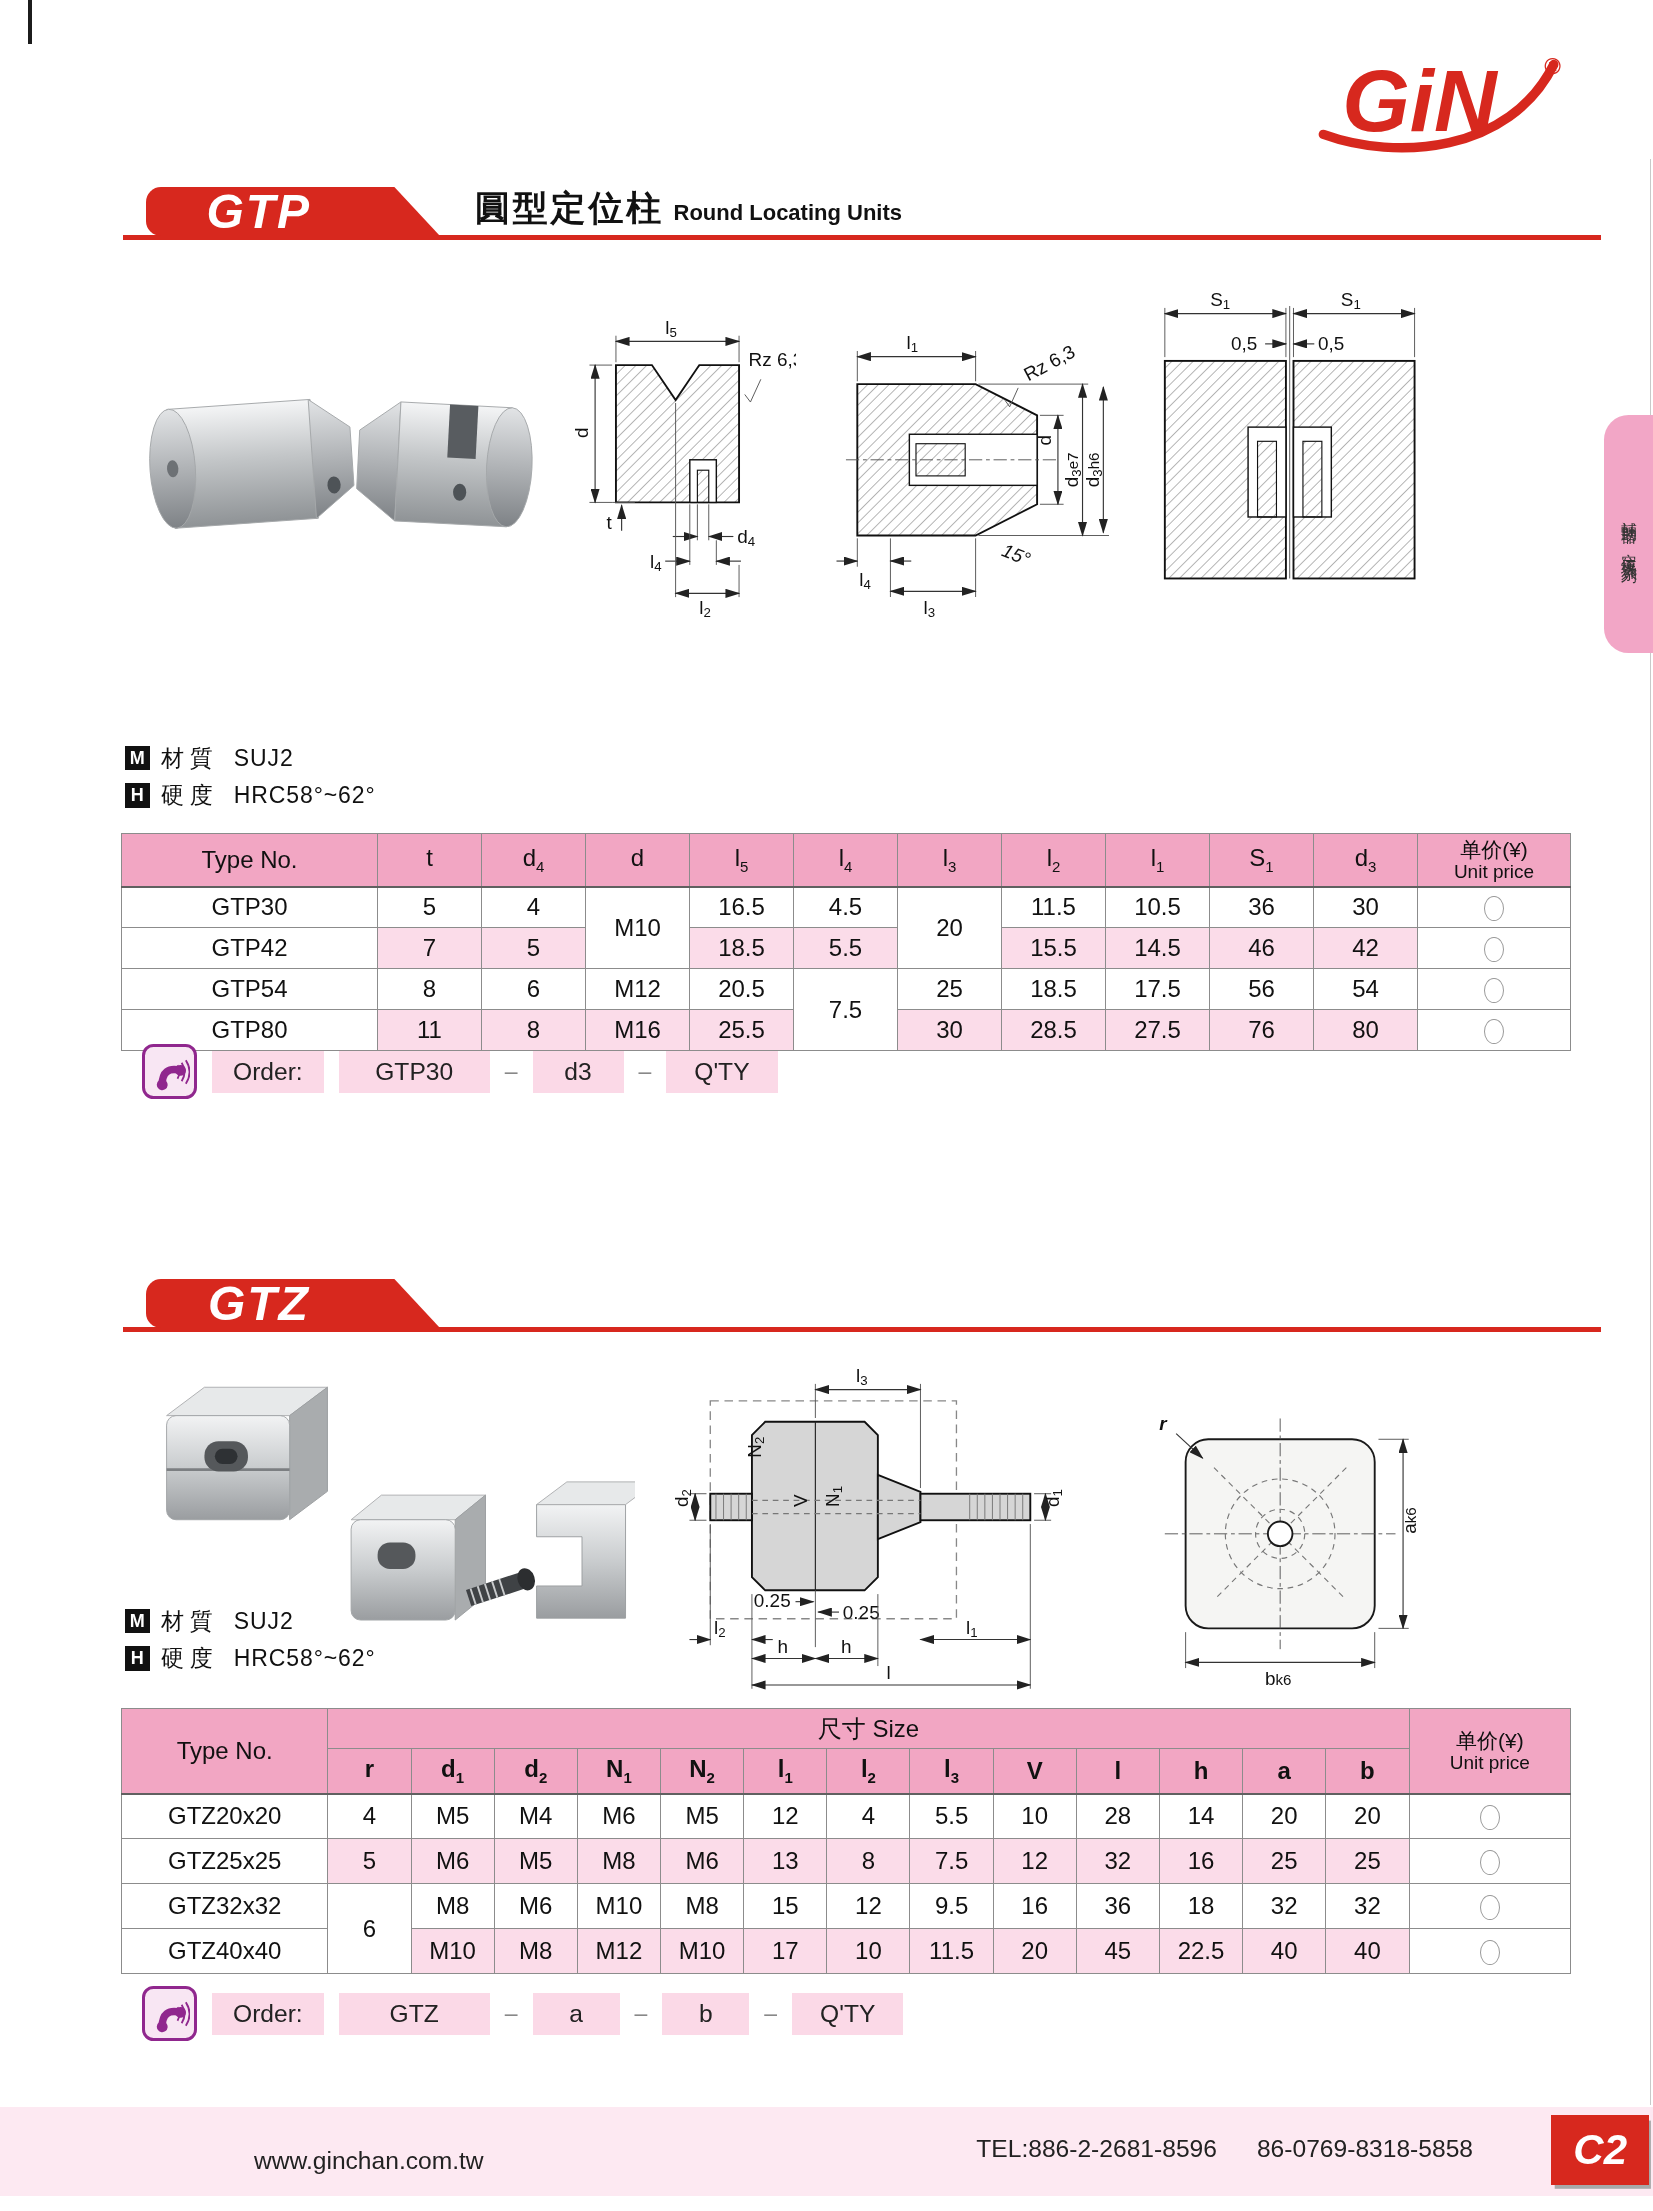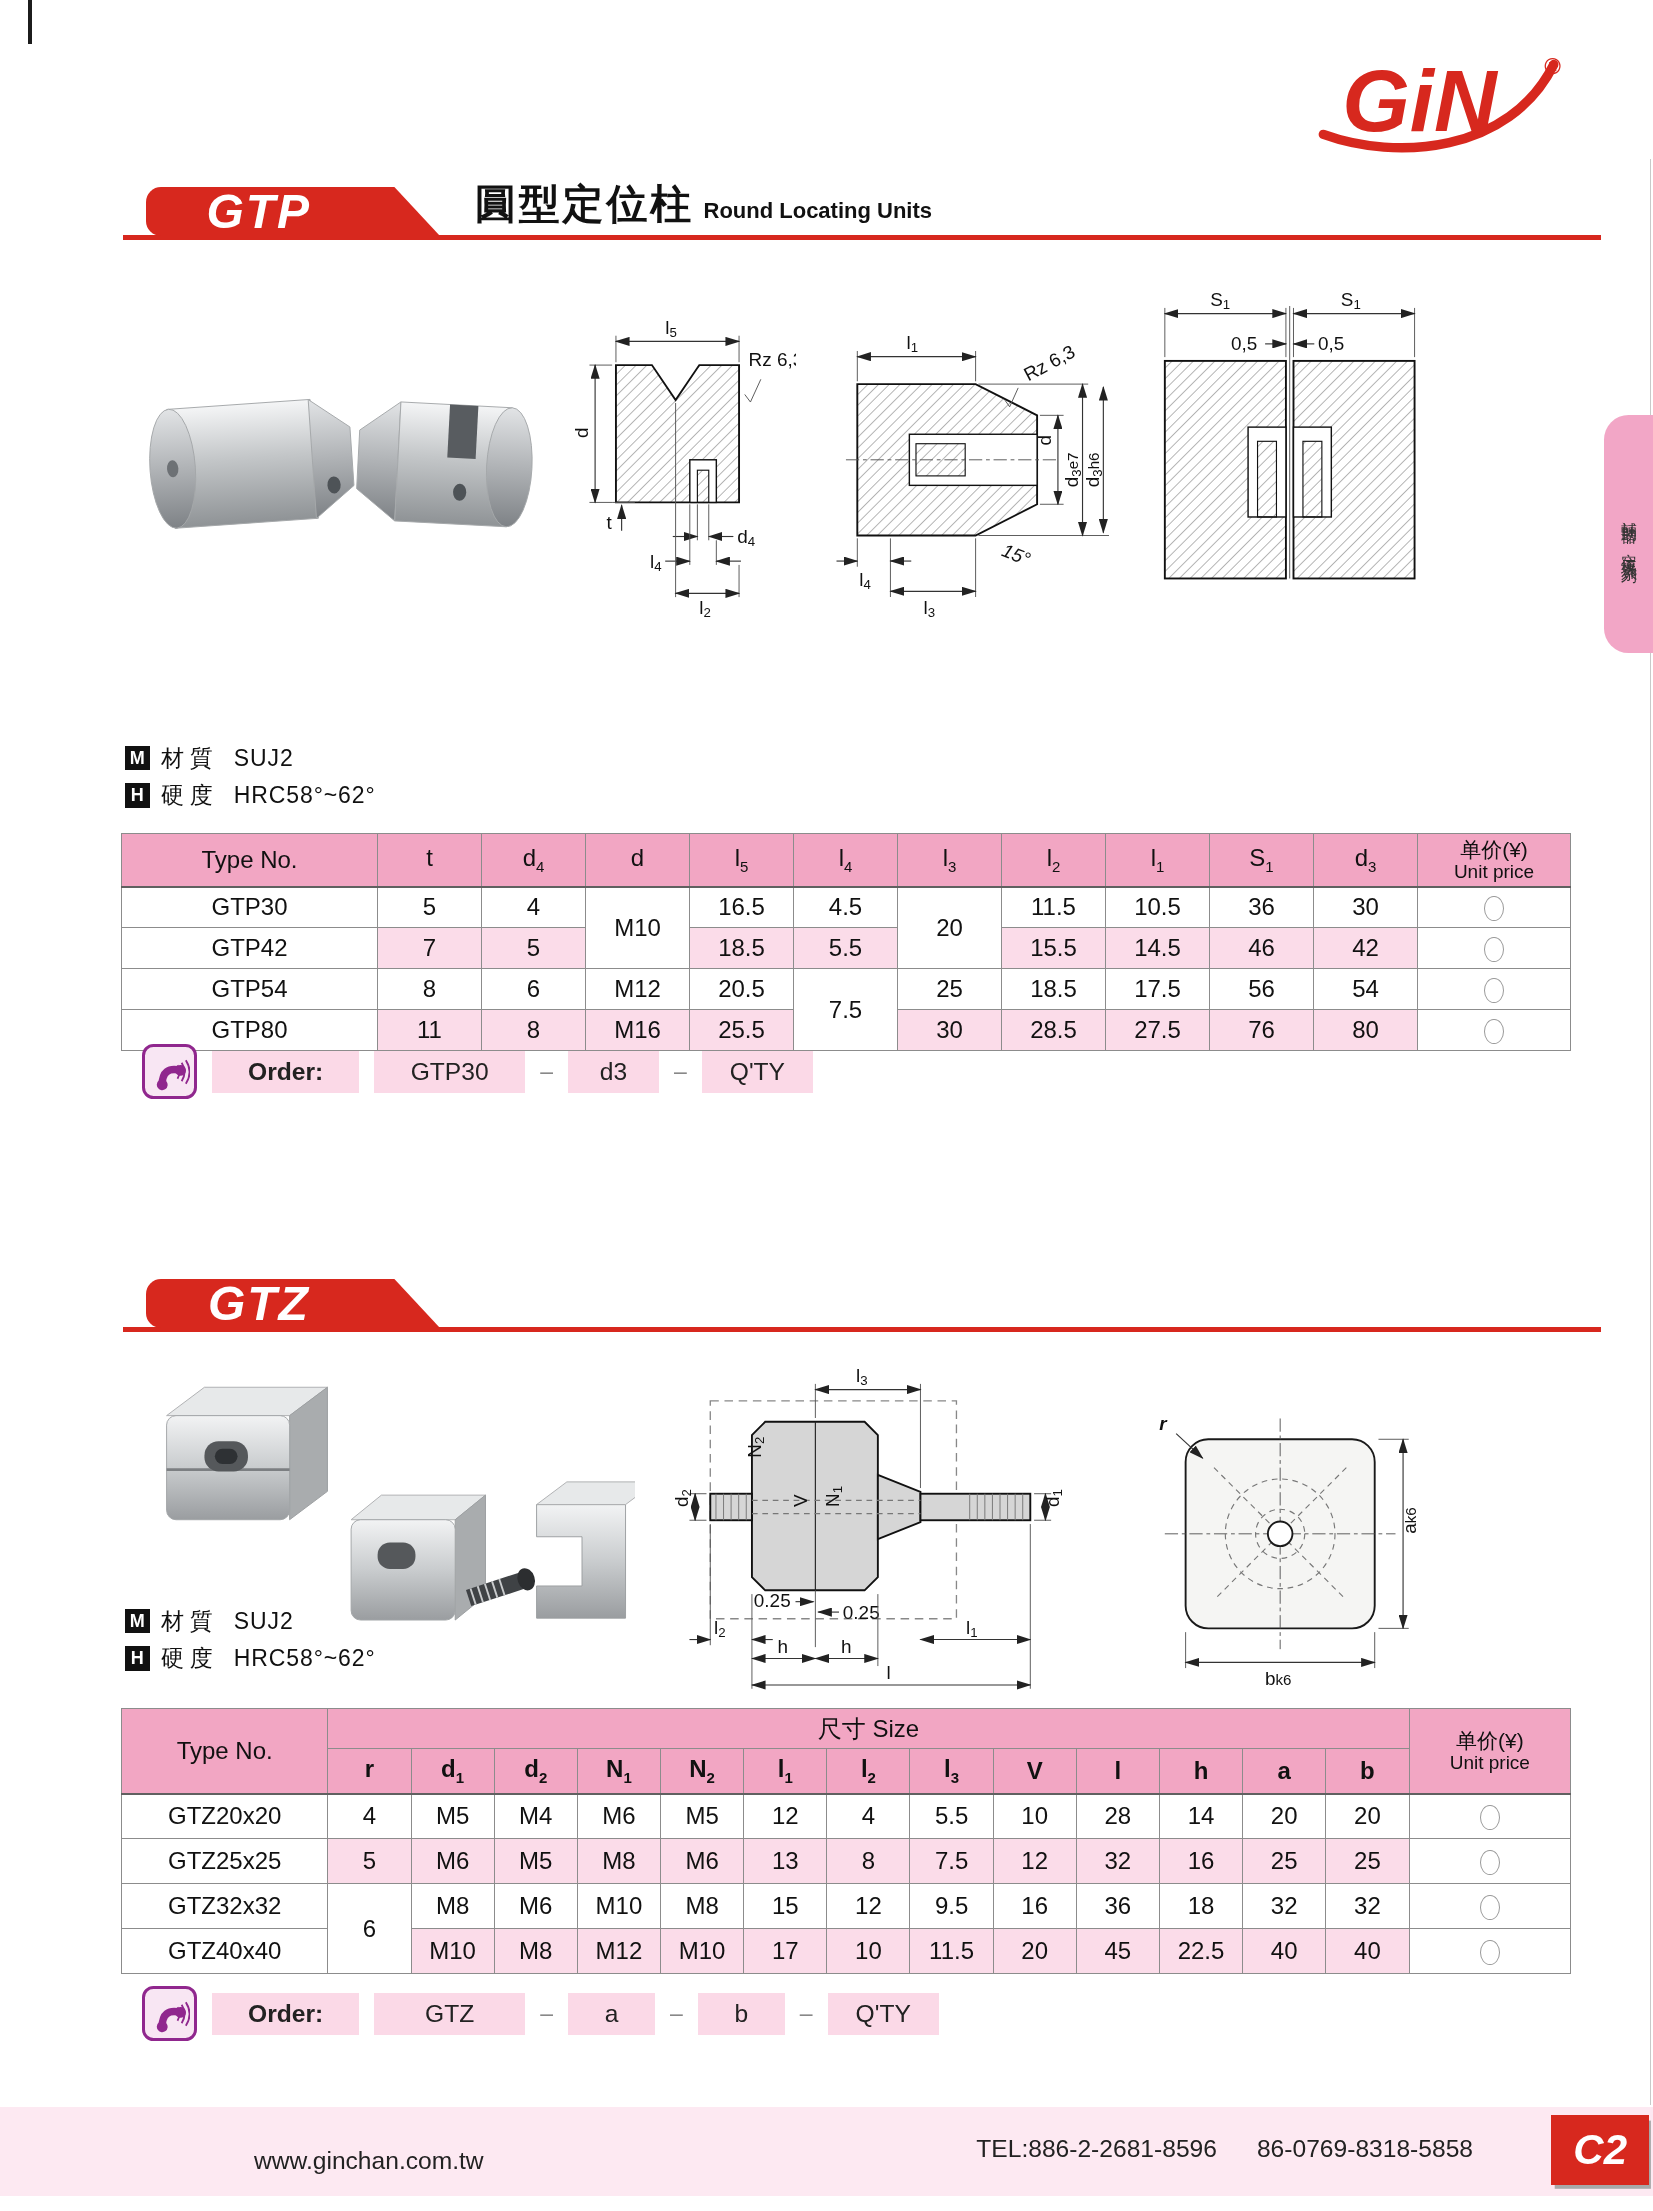--- a/index.html
+++ b/index.html
@@ -39,21 +39,21 @@
   }
   .sec-badge::after {
     content:""; position:absolute; left:100%; top:0; width:57px; height:100%;
     background:#d7281e; clip-path:polygon(0 0, 20% 0, 100% 100%, 0 100%);
   }
   .sec-badge .code {
     color:#fff; font-size:48px; font-weight:bold; font-style:italic;
     letter-spacing:1.9px; transform:translateX(-5.7px);
   }
   .sec-title { position:absolute; left:352px; bottom:7.6px; display:flex; align-items:baseline; gap:9.5px; }
-  .sec-title .zh { font-size:41px; font-weight:bold; letter-spacing:2.8px; }
+  .sec-title .zh { font-size:35px; font-weight:bold; letter-spacing:2.8px; }
   .sec-title .en { font-size:22px; font-weight:bold; }
 
   
   .mat-block { left:125px; }
   .mat-line { display:flex; align-items:center; gap:11.4px; margin-bottom:9.5px; height:28px; }
   .mat-tag {
     width:24.6px; height:24.6px; background:#111; color:#fff;
     font-size:18px; font-weight:bold; display:flex; align-items:center; justify-content:center;
   }
   .mat-label { font-size:23px; letter-spacing:5.7px; }
@@ -86,21 +86,21 @@
   
   .order-row { display:flex; align-items:center; gap:15px; left:142px; height:57px; }
   .phone-box {
     width:55px; height:55px; border:3.3px solid #90278e; border-radius:11.4px;
     background:#f8e6f3; display:flex; align-items:center; justify-content:center;
   }
   .obox {
     background:#fbd9e7; height:42px; padding:0 28px;
     display:flex; align-items:center; justify-content:center; font-size:24.6px; color:#222;
   }
-  .obox.first { padding:0 36px;font-weight:bold; }
+  .obox.first { padding:0 21px; }
   .odash { color:#888; font-size:23px; }
 
   
   .fig svg { display:block; }
   text { font-family:"Liberation Sans", sans-serif; }
   .dl { font-size:20px; fill:#111; }
   .ds { font-size:14px; baseline-shift:-24%; }
   .dtail { font-size:16px; }
   .it { font-style:italic; }
   .dim { stroke:#333; stroke-width:1.2; fill:none; }

